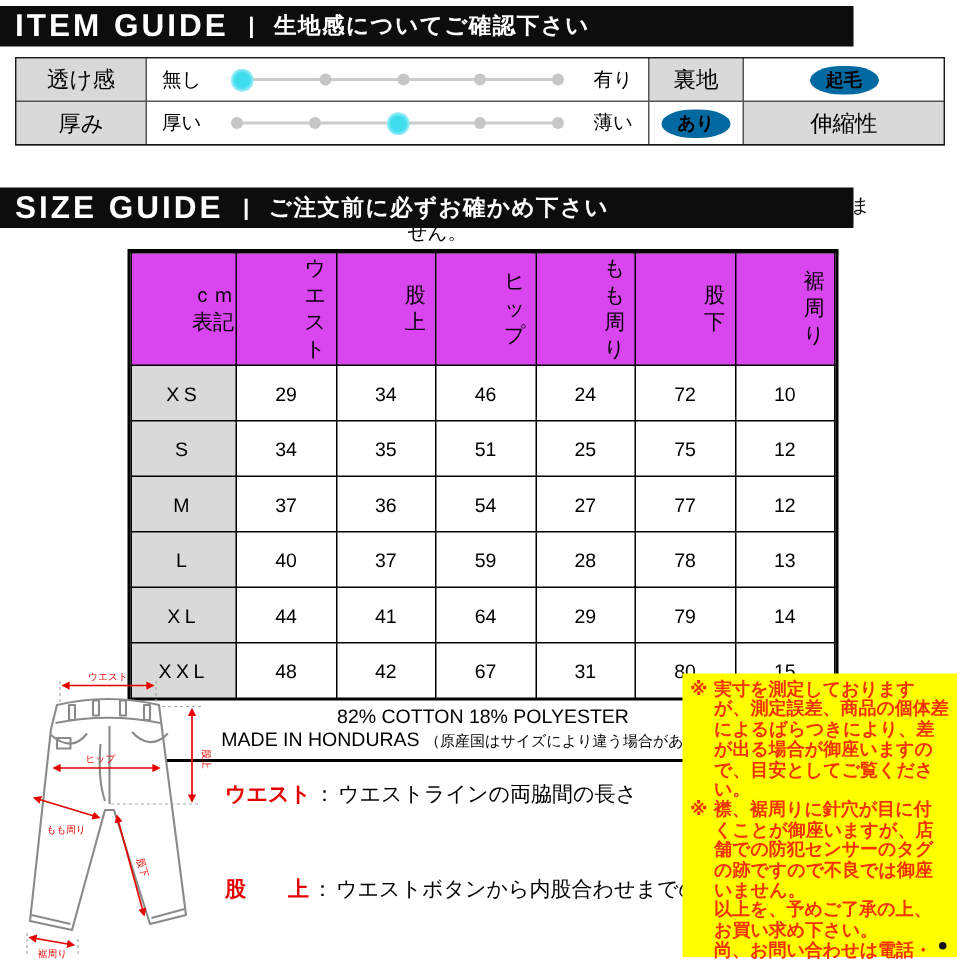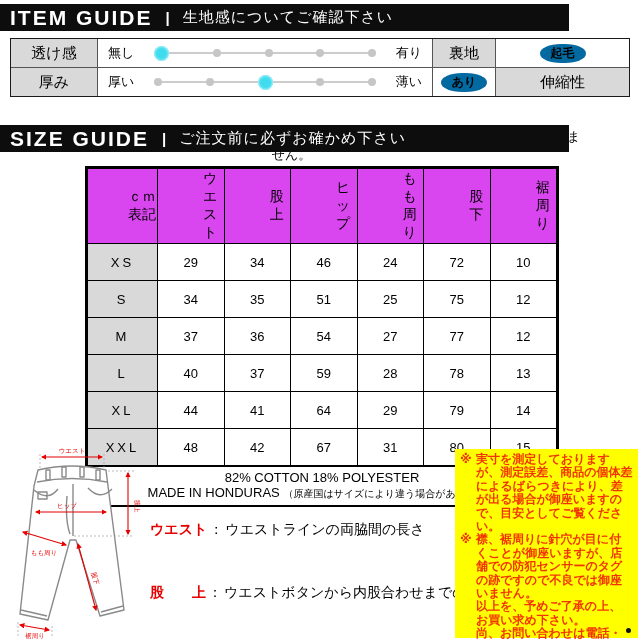--- a/index.html
+++ b/index.html
@@ -4,21 +4,21 @@
 <style>
   html,body{margin:0;padding:0;background:#fff;}
   .page{position:relative;width:640px;height:640px;background:#fff;overflow:hidden;
         font-family:"Liberation Sans","DejaVu Sans",sans-serif;color:#000;}
 
   
   .bar{position:absolute;left:0;width:569px;height:27px;background:#0d0d0d;color:#fff;
        display:flex;align-items:center;}
   .bar-title{font-size:21px;font-weight:bold;letter-spacing:2px;margin-left:10px;white-space:pre;}
   .bar-sep{margin:0 13px;font-size:15px;font-weight:bold;}
-  .bar-sub{font-size:15px;font-weight:normal;letter-spacing:1px;}
+  .bar-sub{font-size:15px;font-weight:bold;letter-spacing:1px;}
   #bar1{top:4px;} #bar2{top:125px;}
 
   
   .item-table{position:absolute;left:10px;top:38px;width:618px;border:1px solid #1a1a1a;
               background:#555;display:grid;grid-template-columns:86px 334px 62px 1fr;
               grid-auto-rows:28px;gap:1px;}
   .it-cell{background:#fff;display:flex;align-items:center;justify-content:center;font-family:Liberation Serif, serif;}
   .it-label{background:#d9d9d9;font-size:15px;}
   .it-slider{justify-content:flex-start;padding:0 10px;font-size:13px;}
   .track{flex:1;position:relative;display:flex;align-items:center;justify-content:space-between;

